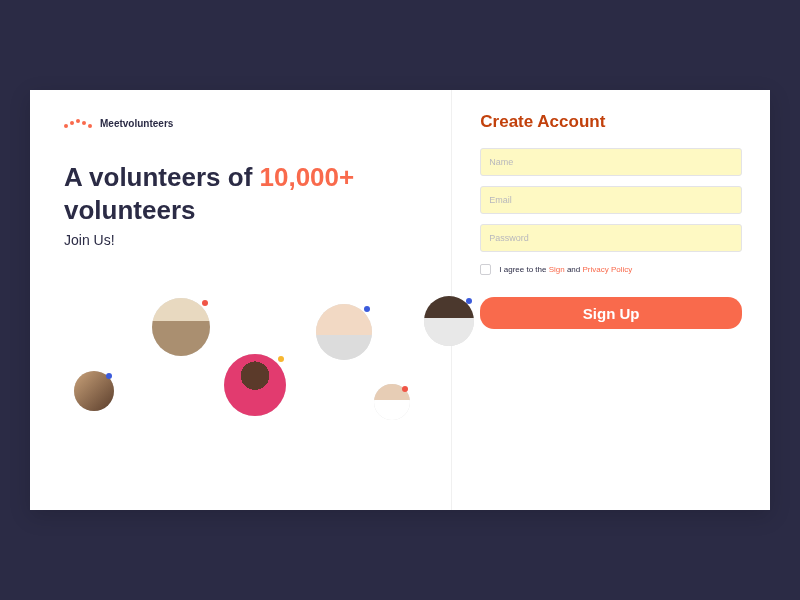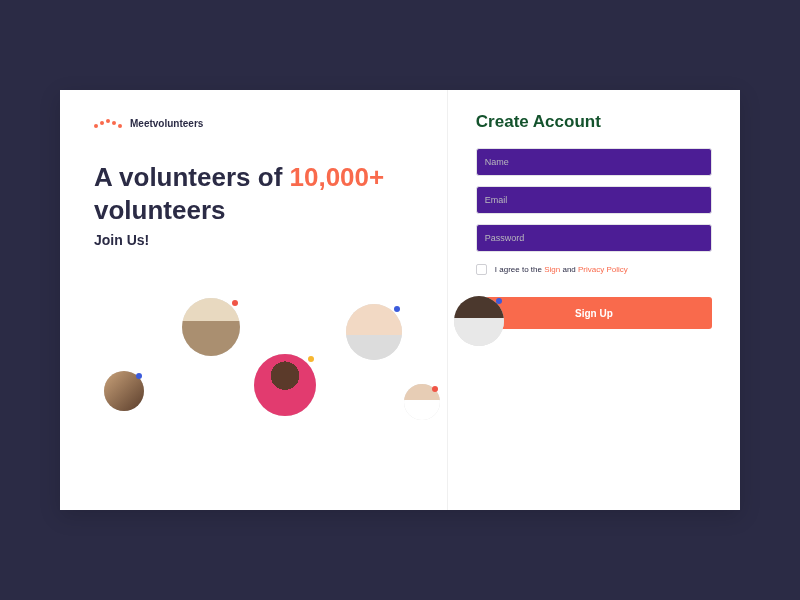--- a/index.html
+++ b/index.html
@@ -6,21 +6,21 @@
   body {
     font-family: 'Segoe UI', Tahoma, sans-serif;
     background: #2b2b45;
     width: 800px;
     height: 600px;
     display: flex;
     align-items: center;
     justify-content: center;
   }
   .card {
-    width: 680px;
+    width: 740px;
     height: 420px;
     background: #fff;
     display: flex;
     box-shadow: 0 6px 20px rgba(0,0,0,0.15);
   }
   .left {
     flex: 1.35;
     padding: 28px 34px 20px 34px;
     position: relative;
     border-right: 1px solid #f0f0f0;
@@ -55,21 +55,21 @@
     font-size: 26px;
     font-weight: 700;
     color: #2b2b45;
     line-height: 1.25;
   }
   .headline .accent { color: #f96a4c; text-align: center; }
   .subhead {
     font-size: 14px;
     color: #2b2b45;
     margin-top: 6px;
-    font-weight: 700;
+    font-weight: 400;
   }
   .avatars {
     position: relative;
     width: 100%;
     height: 190px;
     margin-top: 18px;
   }
   .avatar {
     position: absolute;
     border-radius: 50%;
@@ -108,29 +108,29 @@
     margin-bottom: 42px;
   }
   .top-login .link {
     color: #f96a4c;
     font-weight: 600;
     cursor: pointer;
   }
   .form-title {
     font-size: 17px;
     font-weight: 600;
-    color: #14532d;
+    color: #c2410c;
     margin-bottom: 16px;
   }
   .field {
     width: 100%;
     height: 28px;
     border: 1px solid #e3e3e6;
     border-radius: 3px;
-    background: #4c1d95;
+    background: #fef9c3;
     font-size: 9px;
     padding: 0 8px;
     color: #888;
     margin-bottom: 10px;
     outline:none;
   }
   .field::placeholder{color:#b8b8bd;}
   .agree-row {
     display: flex;
     align-items: center;
@@ -142,24 +142,24 @@
   }
   .chk {
     width: 11px; height: 11px; border:1px solid #cfcfd4; border-radius:2px;
     background:#fff; cursor:pointer;
   }
   .agree-row .tlink { color:#f96a4c; cursor:pointer;}
   .signup-btn {
     width: 100%;
     height: 32px;
     border: none;
-    border-radius: 3px;
+    border-radius: 14px;
     background: #f96a4c;
     color: #fff;
-    font-size: 10px;
+    font-size: 15px;
     font-weight: 600;
     cursor: pointer;
   }
 </style>
 </head>
 <body>
 
 <div class="card">
   <div class="left">
     <div class="logo-row">

